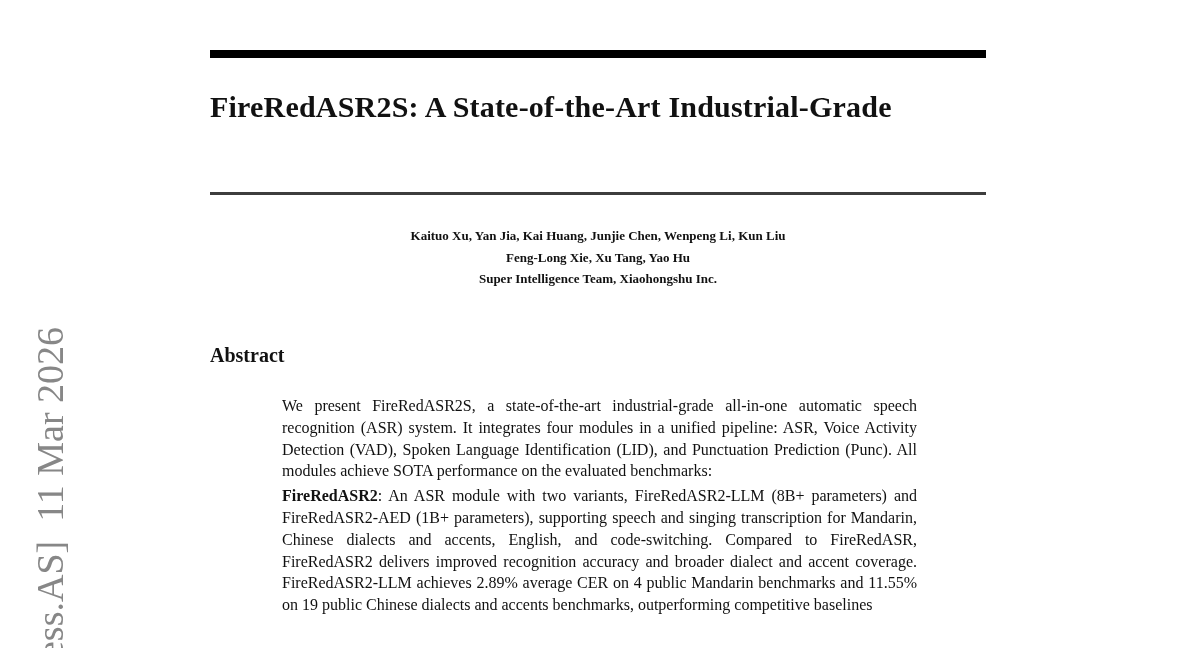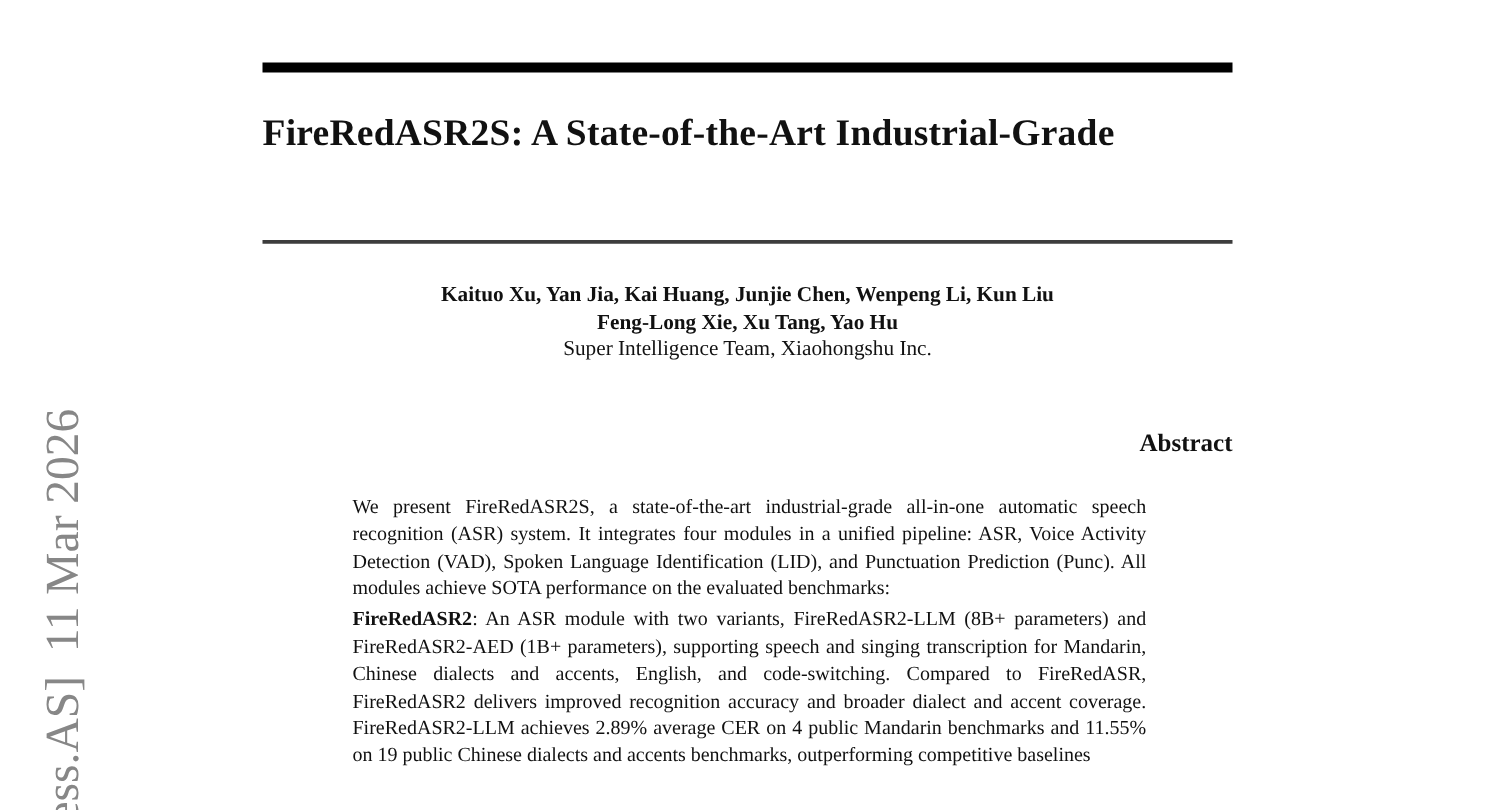--- a/index.html
+++ b/index.html
@@ -41,31 +41,31 @@
     font-size: 30px;
     line-height: 38px;
     letter-spacing: 0.2px;
   }
   .authors {
     position: absolute;
     left: 210px;
     top: 225px;
     width: 776px;
     text-align: center;
-    font-size: 17px;
+    font-size: 13px;
     line-height: 21.5px;
   }
   .authors .bold-line { font-weight: bold; }
-  .authors .affil { font-weight: normal; }
+  .authors .affil { font-weight: bold; }
   .abstract-heading {
     position: absolute;
     left: 210px;
     top: 343px;
     width: 776px;
-    text-align: right;
+    text-align: left;
     font-weight: bold;
     font-size: 20px;
     line-height: 24px;
   }
   .abstract-body {
     position: absolute;
     left: 282px;
     top: 395px;
     width: 635px;
     font-size: 16px;

